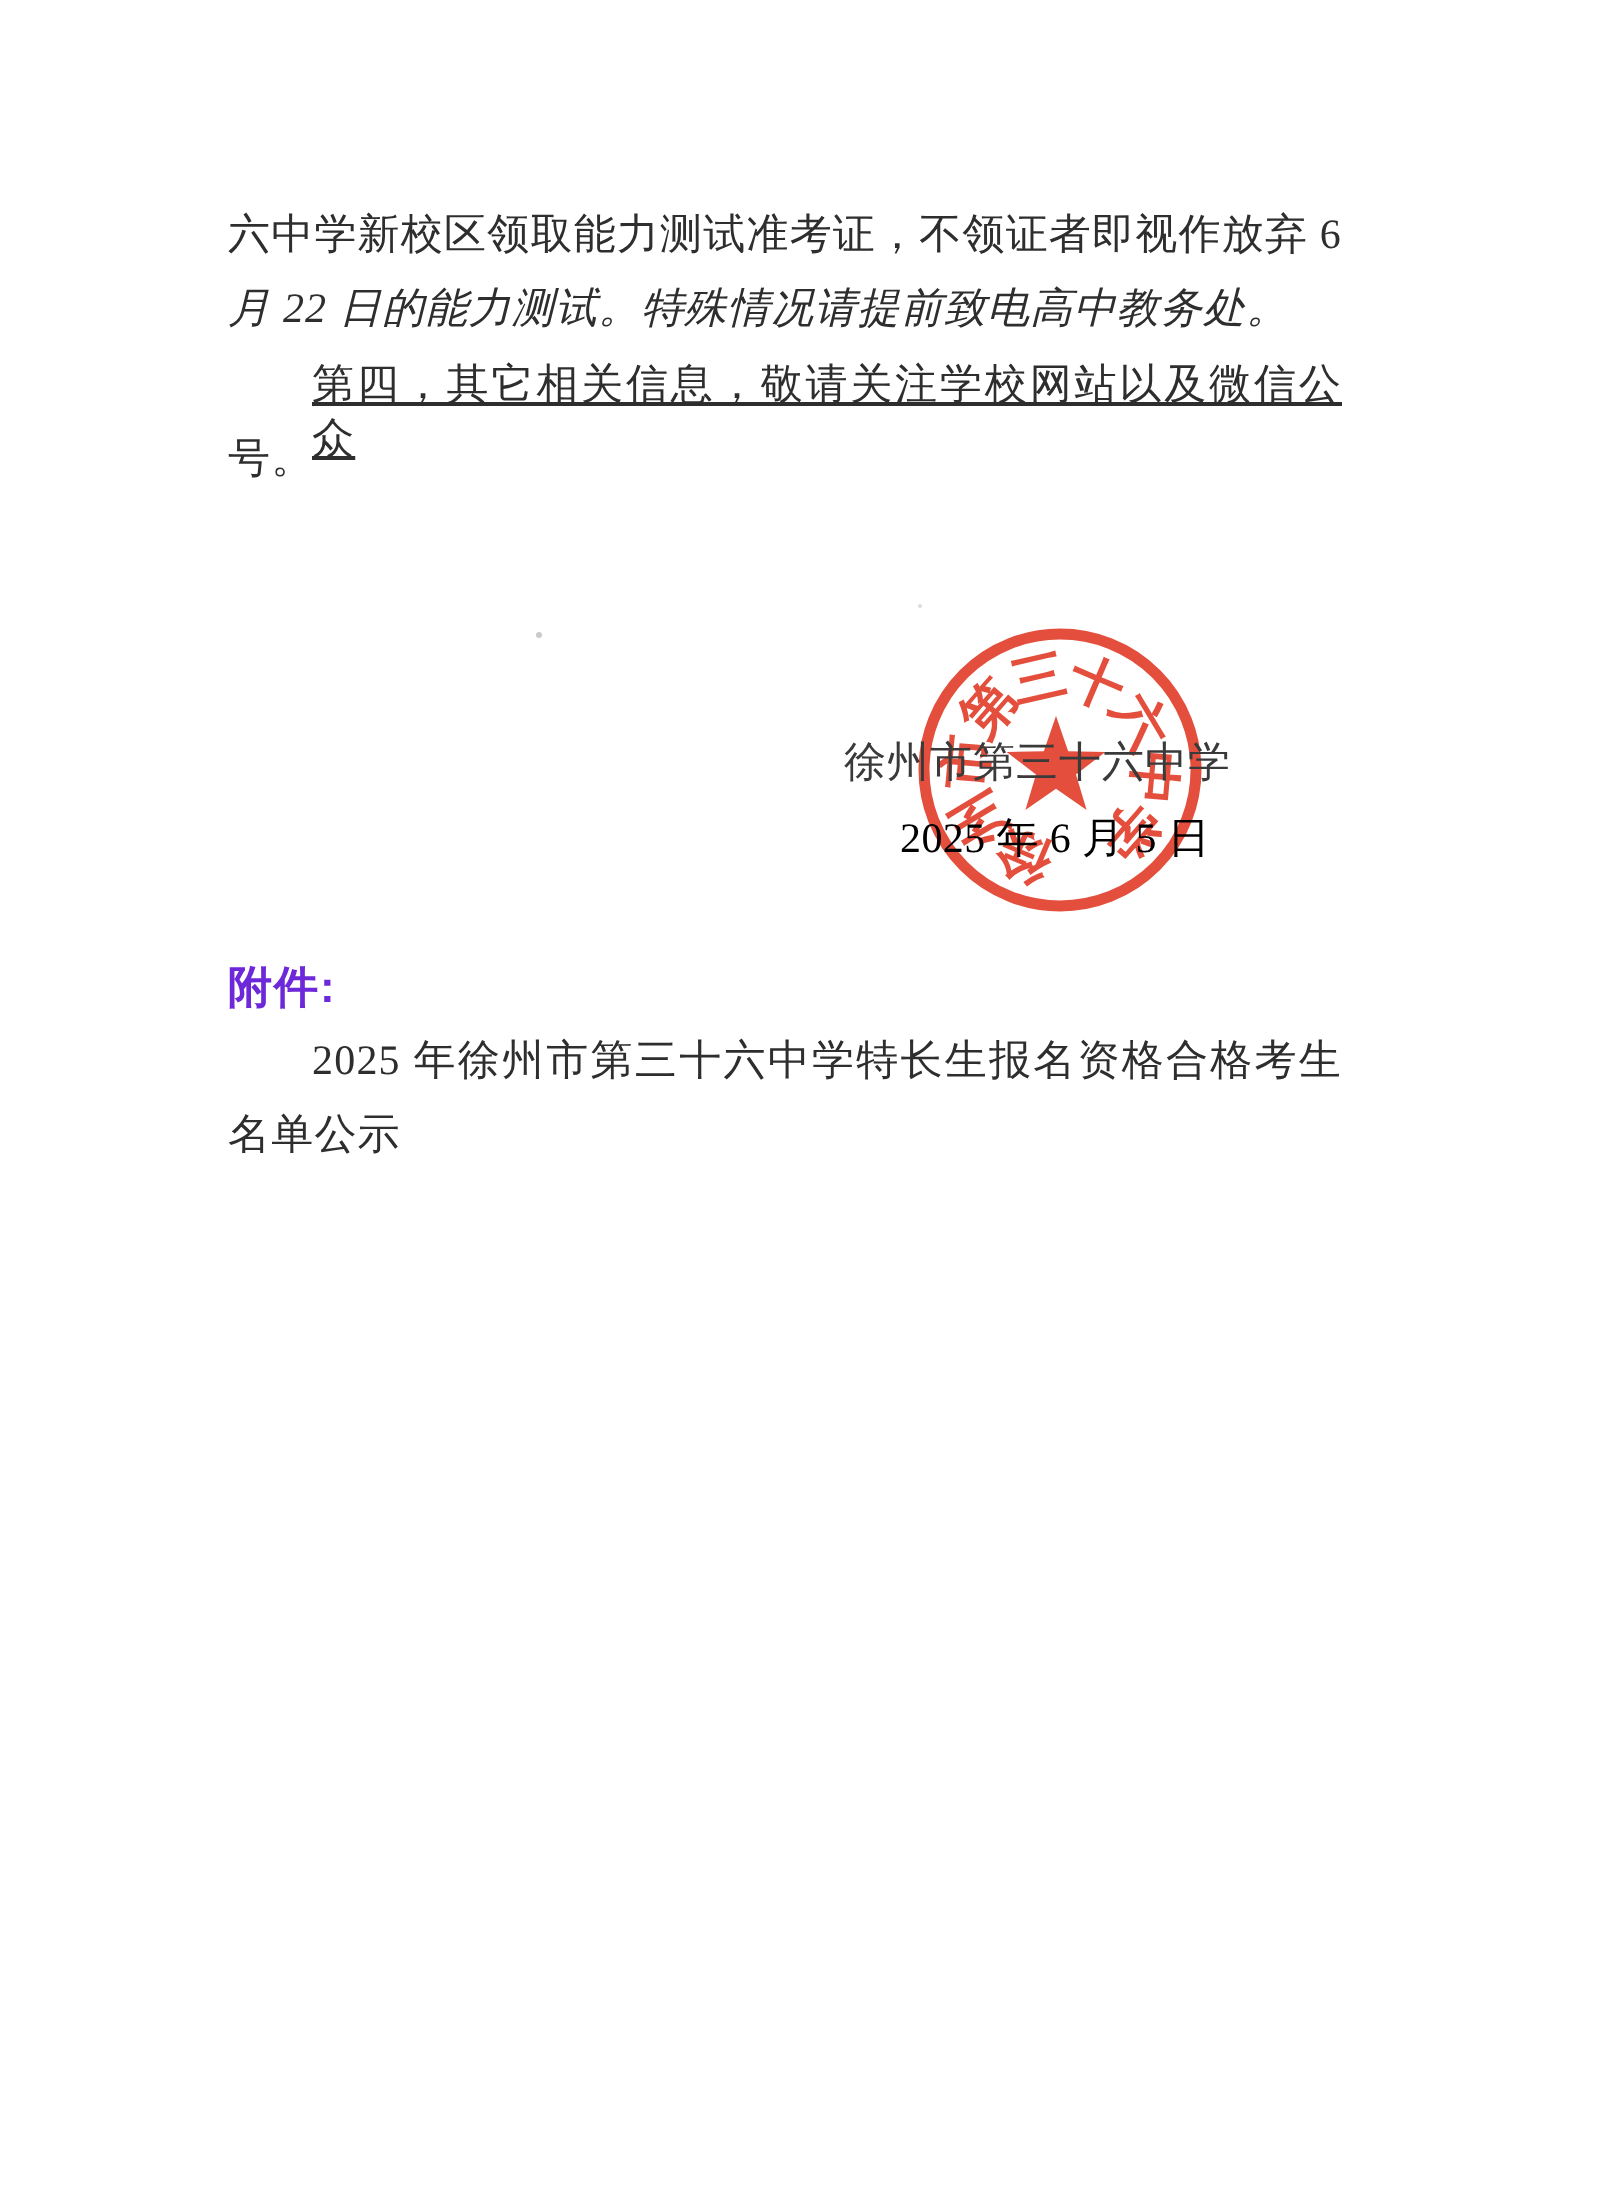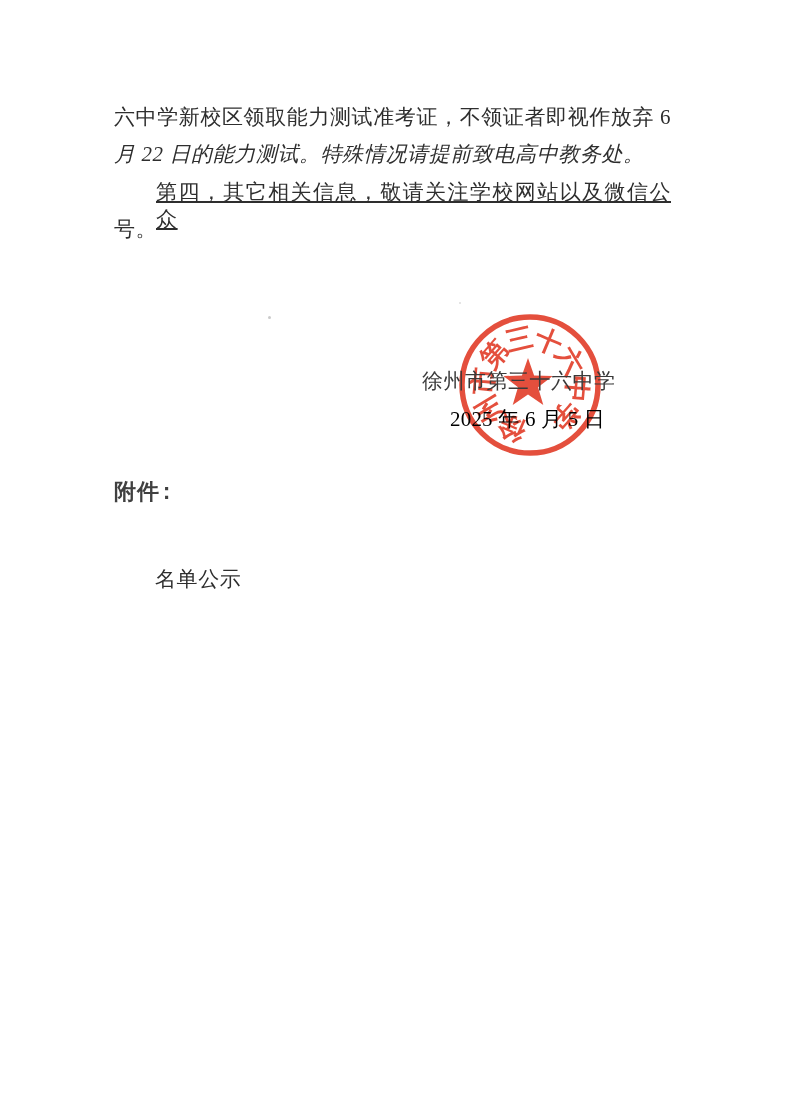--- a/index.html
+++ b/index.html
@@ -70,29 +70,29 @@
     font-family: "Liberation Serif", "DejaVu Serif", serif;
     font-size: 27px;
     font-weight: 600;
   }
 
   
   .attach-label {
     position: absolute;
     left: 114px;
     top: 480px;
-    font-family: Liberation Mono, monospace;
+    font-family: Liberation Sans, sans-serif;
     font-weight: 700;
     font-size: 22px;
     line-height: 28px;
     letter-spacing: 1px;
-    color: #404040;
+    color: #6d28d9;
   }
   .al1 { top: 517px; }
-  .al2 { top: 566px; margin-left: 41px; }
+  .al2 { top: 554px; }
 
   
   .speck {
     position: absolute;
     border-radius: 50%;
     background: #8a8a8a;
   }
   .speck.s1 { left: 268px; top: 316px; width: 3px; height: 3px; opacity: 0.45; }
   .speck.s2 { left: 459px; top: 302px; width: 2px; height: 2px; opacity: 0.30; }
 </style>
@@ -119,18 +119,19 @@
       <text transform="rotate(59)" x="0" y="-38" text-anchor="middle" fill="#e2402c">六</text>
       <text transform="rotate(95)" x="0" y="-38" text-anchor="middle" fill="#e2402c">中</text>
       <text transform="rotate(131)" x="0" y="-38" text-anchor="middle" fill="#e2402c">学</text>
     </g>
   </svg>
 
   <div class="sign-org">徐州市第三十六中学</div>
   <div class="sign-date">2025 年 6 月 5 日</div>
 
   <div class="attach-label">附件:</div>
+  <div class="line just ind al1">2025 年徐州市第三十六中学特长生报名资格合格考生</div>
   <div class="line al2">名单公示</div>
 
   <div class="speck s1"></div>
   <div class="speck s2"></div>
 
 </div>
 
 </body></html>

